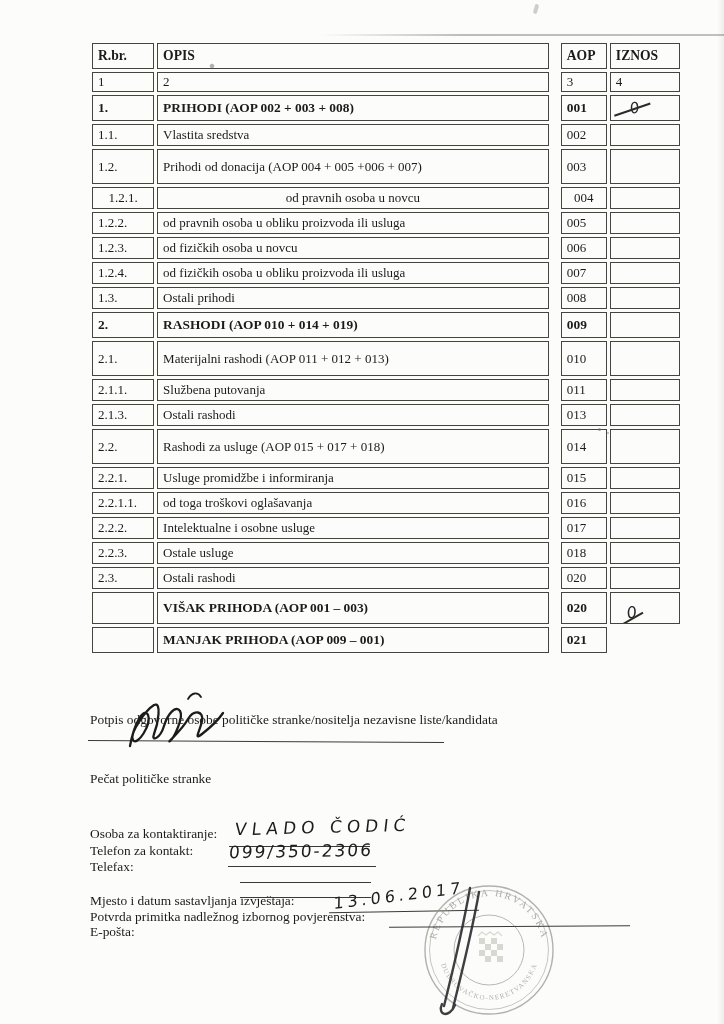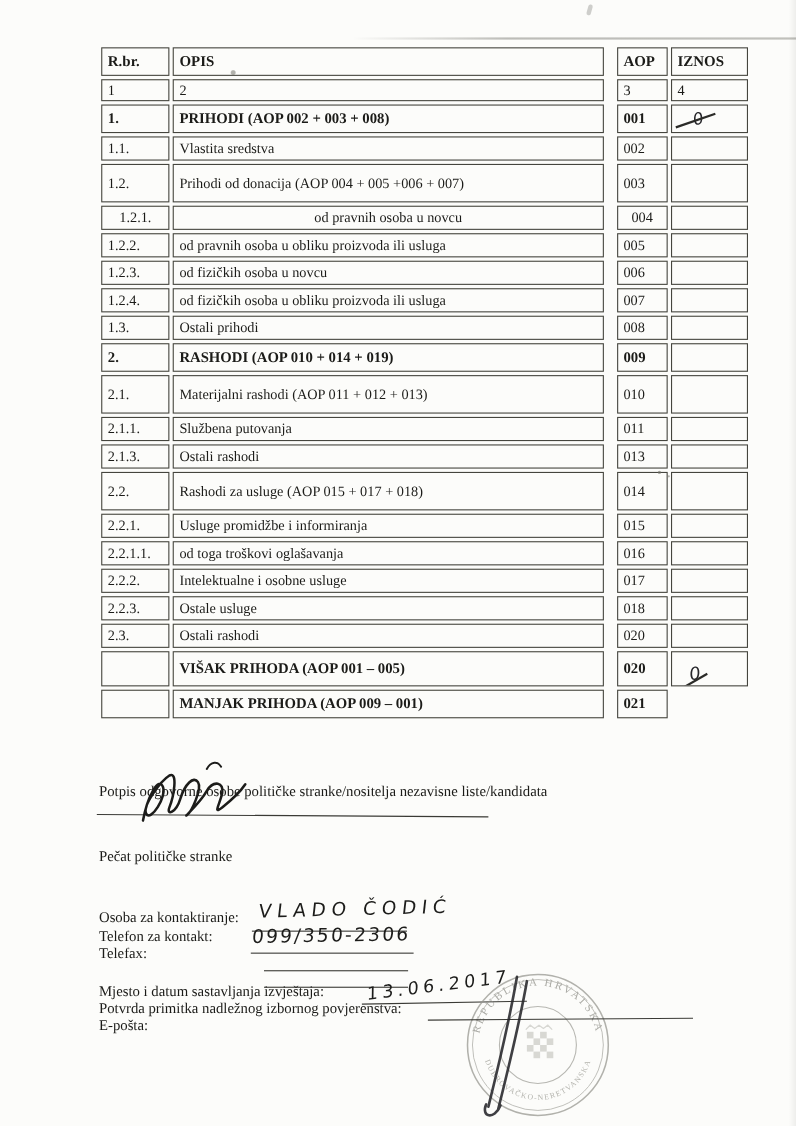--- a/index.html
+++ b/index.html
@@ -235,21 +235,21 @@
         </tr>
         <tr style="height: 22px;">
           <td class="c-rbr">2.3.</td>
           <td class="c-opis">Ostali rashodi</td>
           <td class="c-spacer"></td>
           <td class="c-aop">020</td>
           <td class="c-iznos"></td>
         </tr>
         <tr class="bold" style="height: 32px;">
           <td class="c-rbr"></td>
-          <td class="c-opis">VIŠAK PRIHODA (AOP 001 – 005)</td>
+          <td class="c-opis">VIŠAK PRIHODA (AOP 001 – 003)</td>
           <td class="c-spacer"></td>
           <td class="c-aop">020</td>
           <td class="c-iznos"><span class="hw hw-tail">0</span></td>
         </tr>
         <tr class="bold" style="height: 26px;">
           <td class="c-rbr"></td>
           <td class="c-opis">MANJAK PRIHODA (AOP 009 – 001)</td>
           <td class="c-spacer"></td>
           <td class="c-aop">021</td>
           <td class="c-iznos noborder"></td>

